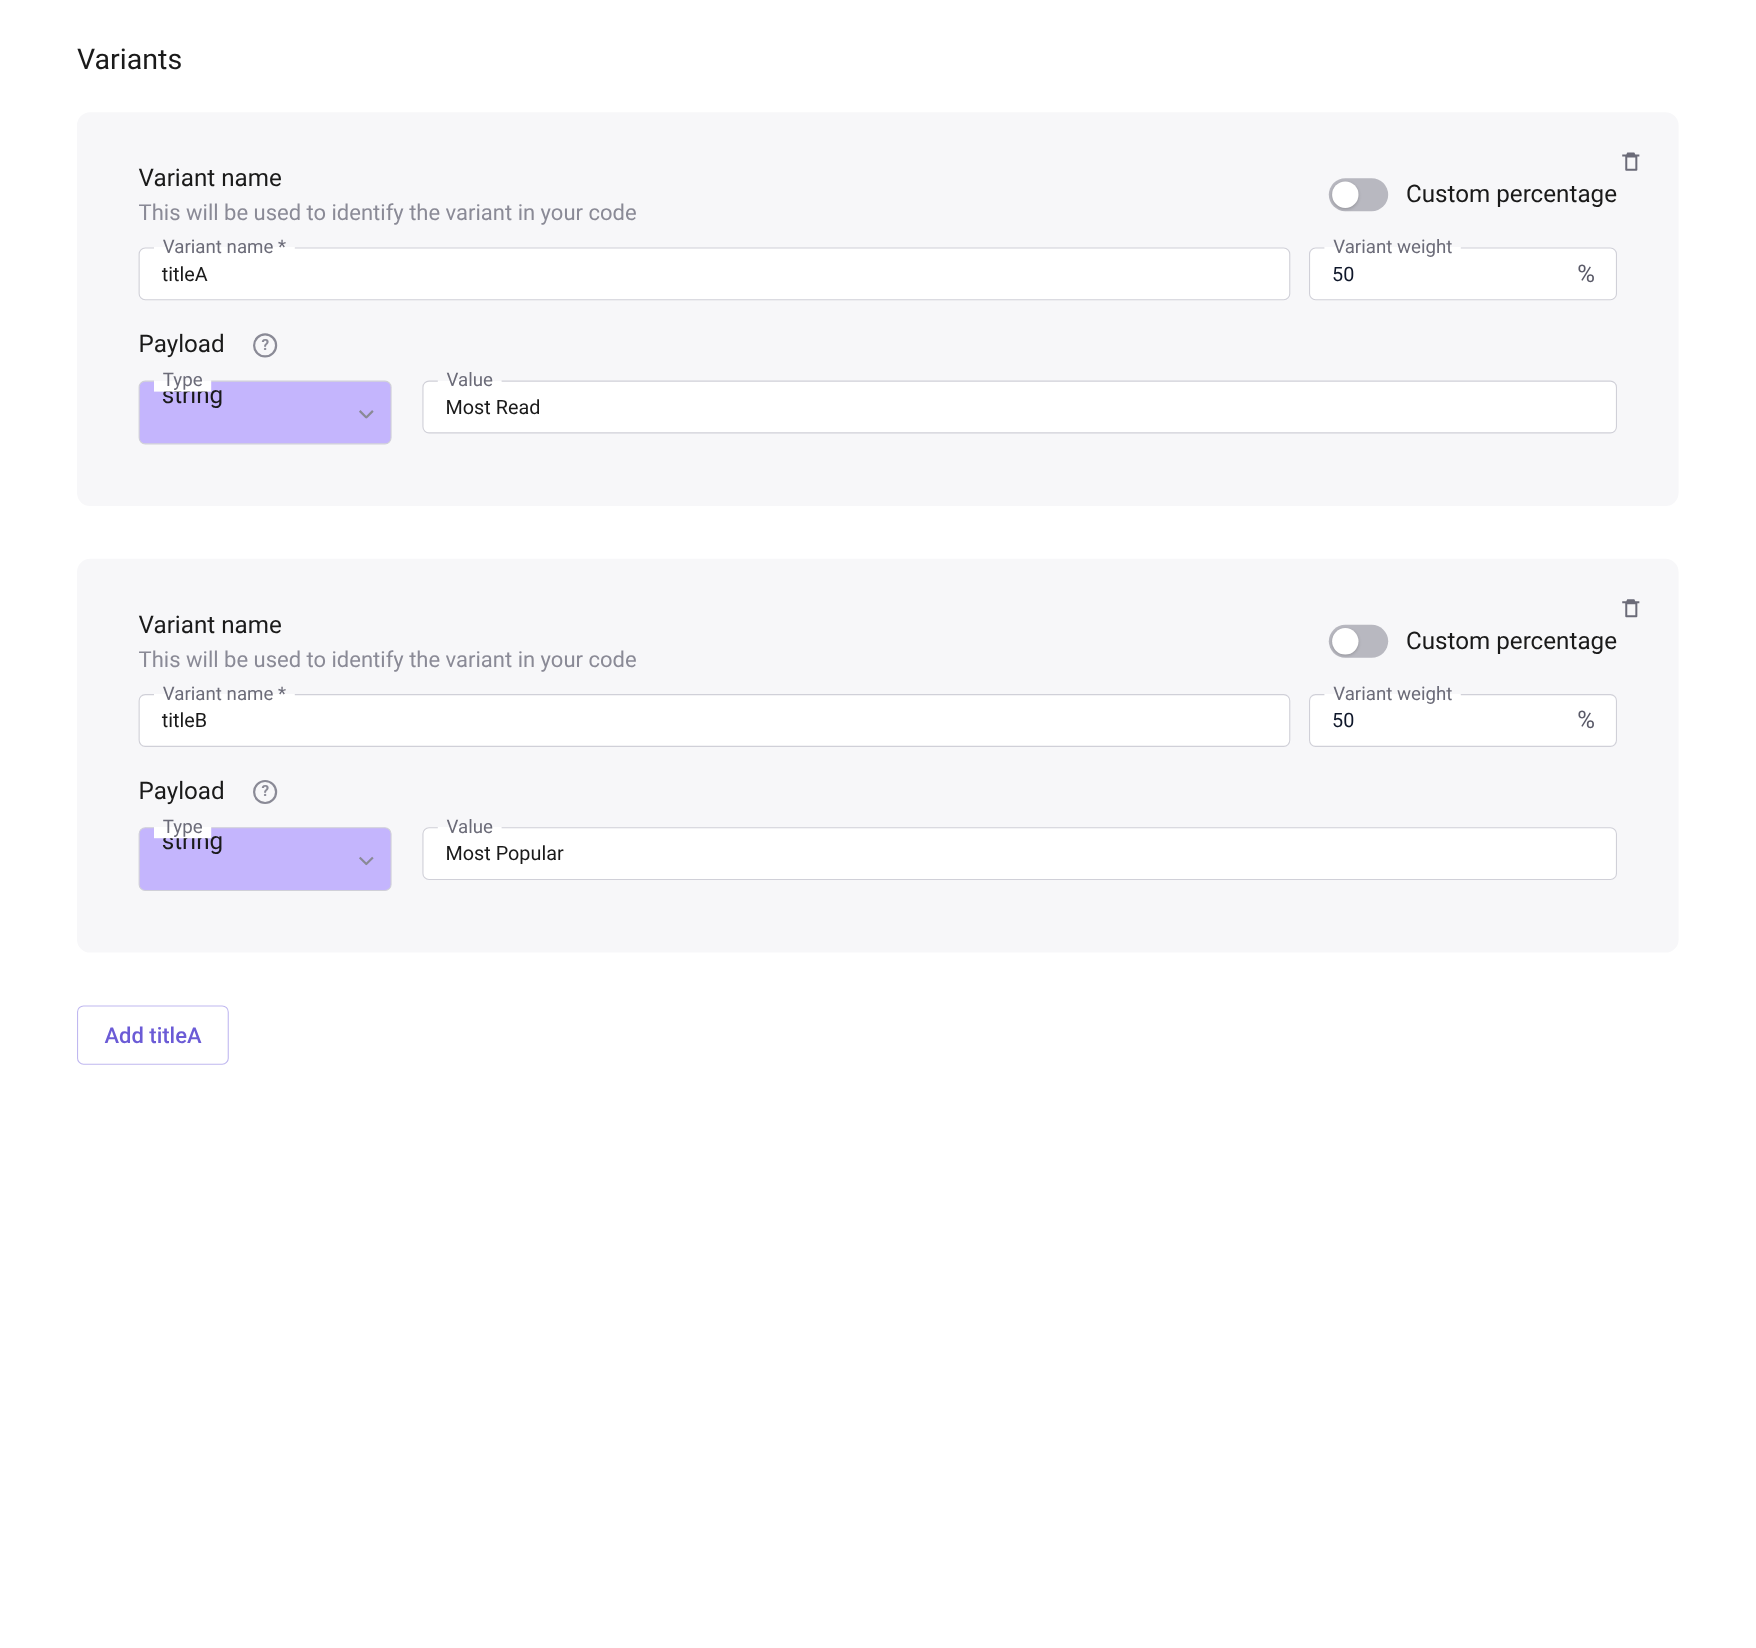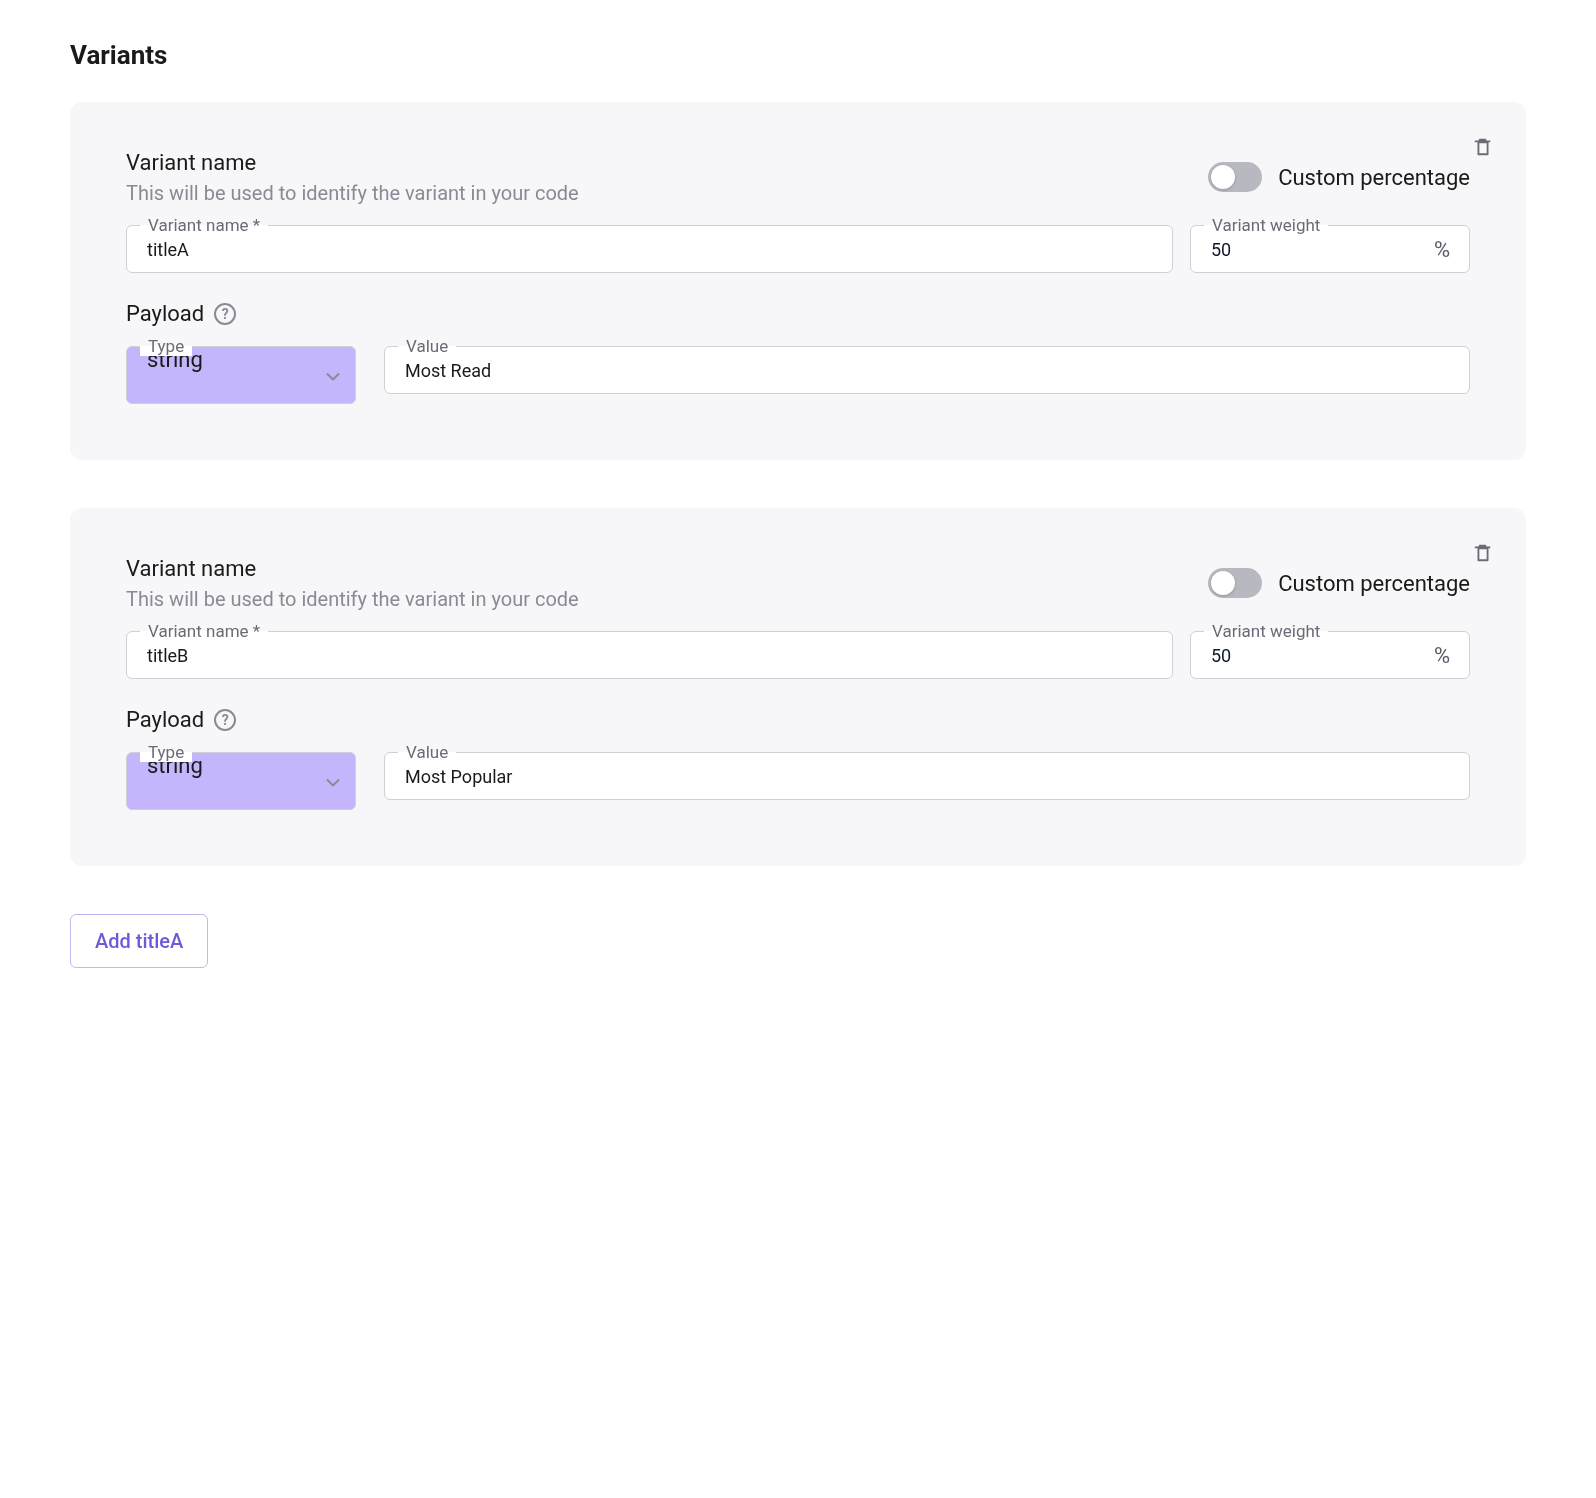--- a/index.html
+++ b/index.html
@@ -10,21 +10,21 @@
     
     body {
       font-family: -apple-system, BlinkMacSystemFont, 'Segoe UI', Roboto, Helvetica, Arial, sans-serif;
       background: #fff;
       padding: 40px 70px;
       color: #1a1a1a;
     }
     
     .section-title {
       font-size: 26px;
-      font-weight: 700;
+      font-weight: 400;
       margin-bottom: 32px;
       color: #1a1a1a;
     }
     
     .variant-card {
       background: #f7f7f9;
       border-radius: 12px;
       padding: 48px 56px 56px 56px;
       margin-bottom: 48px;
       position: relative;
@@ -156,21 +156,21 @@
       position: absolute;
       right: 20px;
       font-size: 22px;
       color: #5a5a68;
       pointer-events: none;
     }
     
     .payload-header {
       display: flex;
       align-items: center;
-      gap: 10px;
+      gap: 26px;
       margin-bottom: 20px;
     }
     
     .payload-title {
       font-size: 22px;
       color: #1a1a1a;
     }
     
     .help-icon {
       width: 22px;

